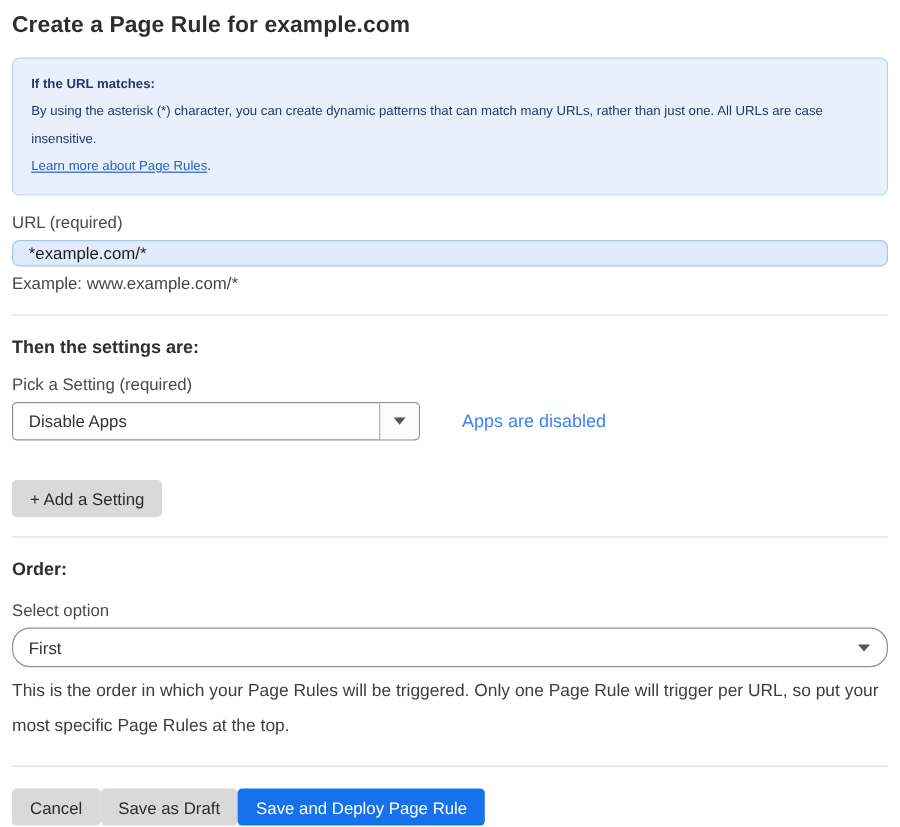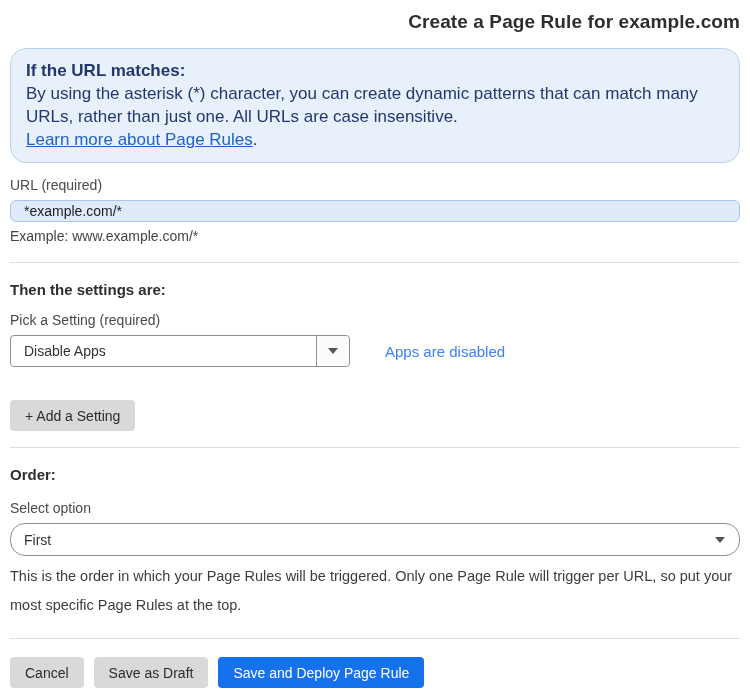--- a/index.html
+++ b/index.html
@@ -11,32 +11,31 @@
     color: #303030;
     overflow: hidden;
   }
   .page { padding: 11px 10px 0 10px; }
 
   .page-title {
     font-size: 19px;
     font-weight: bold;
     color: #2e2e2e;
     letter-spacing: 0.1px;
-    text-align: right;
   }
 
   
   .info-box {
     margin-top: 15px;
     background: #e8f1fb;
     border: 1px solid #b9d4f1;
-    border-radius: 16px;
+    border-radius: 6px;
     padding: 10px 15px 11px 15px;
     color: #23366e;
-    font-size: 17px;
+    font-size: 11px;
     line-height: 23px;
   }
   .info-box .info-heading { font-weight: bold; }
   .info-box a.info-link {
     color: #2261c5;
     text-decoration: underline;
     cursor: pointer;
   }
 
   
@@ -167,21 +166,20 @@
   .order-help {
     font-size: 14.5px;
     line-height: 29px;
     color: #3d3d3d;
     margin-top: 6px;
     width: 730px;
   }
 
   .footer-actions {
     display: flex;
-    gap: 10px;
     margin-top: 18px;
   }
 </style>
 </head>
 <body>
 
 <div class="page">
 
   <h1 class="page-title">Create a Page Rule for example.com</h1>
 

